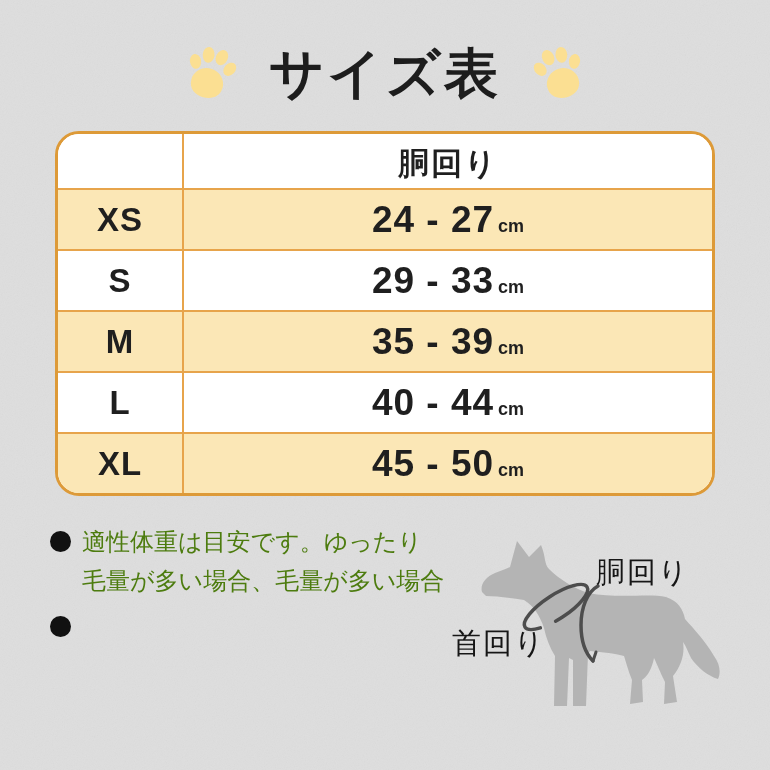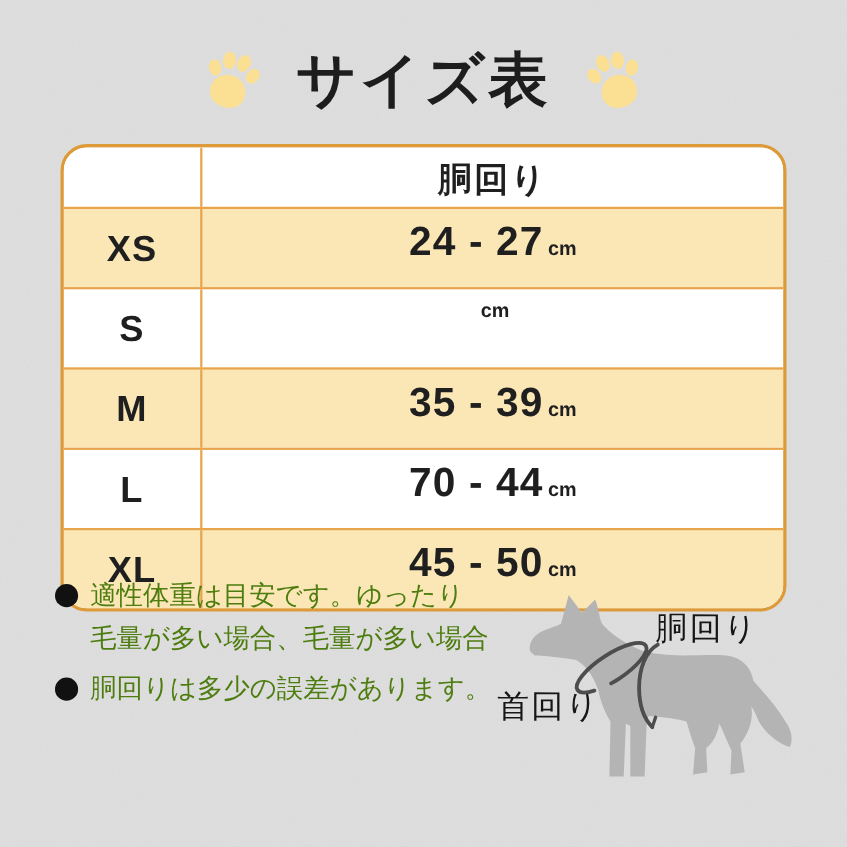--- a/index.html
+++ b/index.html
@@ -25,21 +25,21 @@
   .paw { width:54px; height:60px; }
   .paw.left  { transform:rotate(16deg); }
   .paw.right { transform:scaleX(-1) rotate(16deg); }
 
   
   .size-table {
     position:absolute; left:55px; top:131px; width:660px;
     border:3px solid #dd9a38; border-radius:24px; overflow:hidden;
     background:#fff;
   }
-  .tr { display:grid; grid-template-columns:126px 1fr; height:73px; }
+  .tr { display:grid; grid-template-columns:126px 1fr; height:61px; }
   .tr.head { height:54px; }
   .tr + .tr { border-top:2px solid #e7a44b; }
   .tr:nth-child(even) { background:#fbe7b6; }
   .tr:nth-child(odd)  { background:#ffffff; }
   .td {
     display:flex; align-items:center; justify-content:center;
   }
   .td.size {
     border-right:2px solid #e7a44b;
     font-size:33px; font-weight:700; letter-spacing:1px;
@@ -109,34 +109,35 @@
   <div class="tr">
     <div class="td size">XS</div>
     <div class="td range">
       <span class="val">24 - 27</span>
       <span class="unit">cm</span>
     </div>
   </div>
   <div class="tr">
     <div class="td size">S</div>
     <div class="td range">
+      <span class="val">29 - 33</span>
       <span class="unit">cm</span>
     </div>
   </div>
   <div class="tr">
     <div class="td size">M</div>
     <div class="td range">
       <span class="val">35 - 39</span>
       <span class="unit">cm</span>
     </div>
   </div>
   <div class="tr">
     <div class="td size">L</div>
     <div class="td range">
-      <span class="val">70 - 44</span>
+      <span class="val">40 - 44</span>
       <span class="unit">cm</span>
     </div>
   </div>
   <div class="tr">
     <div class="td size">XL</div>
     <div class="td range">
       <span class="val">45 - 50</span>
       <span class="unit">cm</span>
     </div>
   </div>
@@ -145,23 +146,20 @@
 <div class="notes">
   <div class="note">
     <span class="bullet"></span>
     <div class="note-lines">
       <div>適性体重は目安です。ゆったり</div>
       <div>毛量が多い場合、毛量が多い場合</div>
     </div>
   </div>
   <div class="note">
     <span class="bullet"></span>
-    <div class="note-lines">
-      <div>胴回りは多少の誤差があります。</div>
-    </div>
   </div>
 </div>
 
 <div class="dog-figure">
   <svg width="330" height="240" viewBox="0 0 330 240">
     <path fill="#b4b4b4" d="
       M42,62
       C40,55 45,47 55,43 C60,41 66,39 70,37
       L77,11 L89,27 L101,15
       C106,27 104,34 109,39

